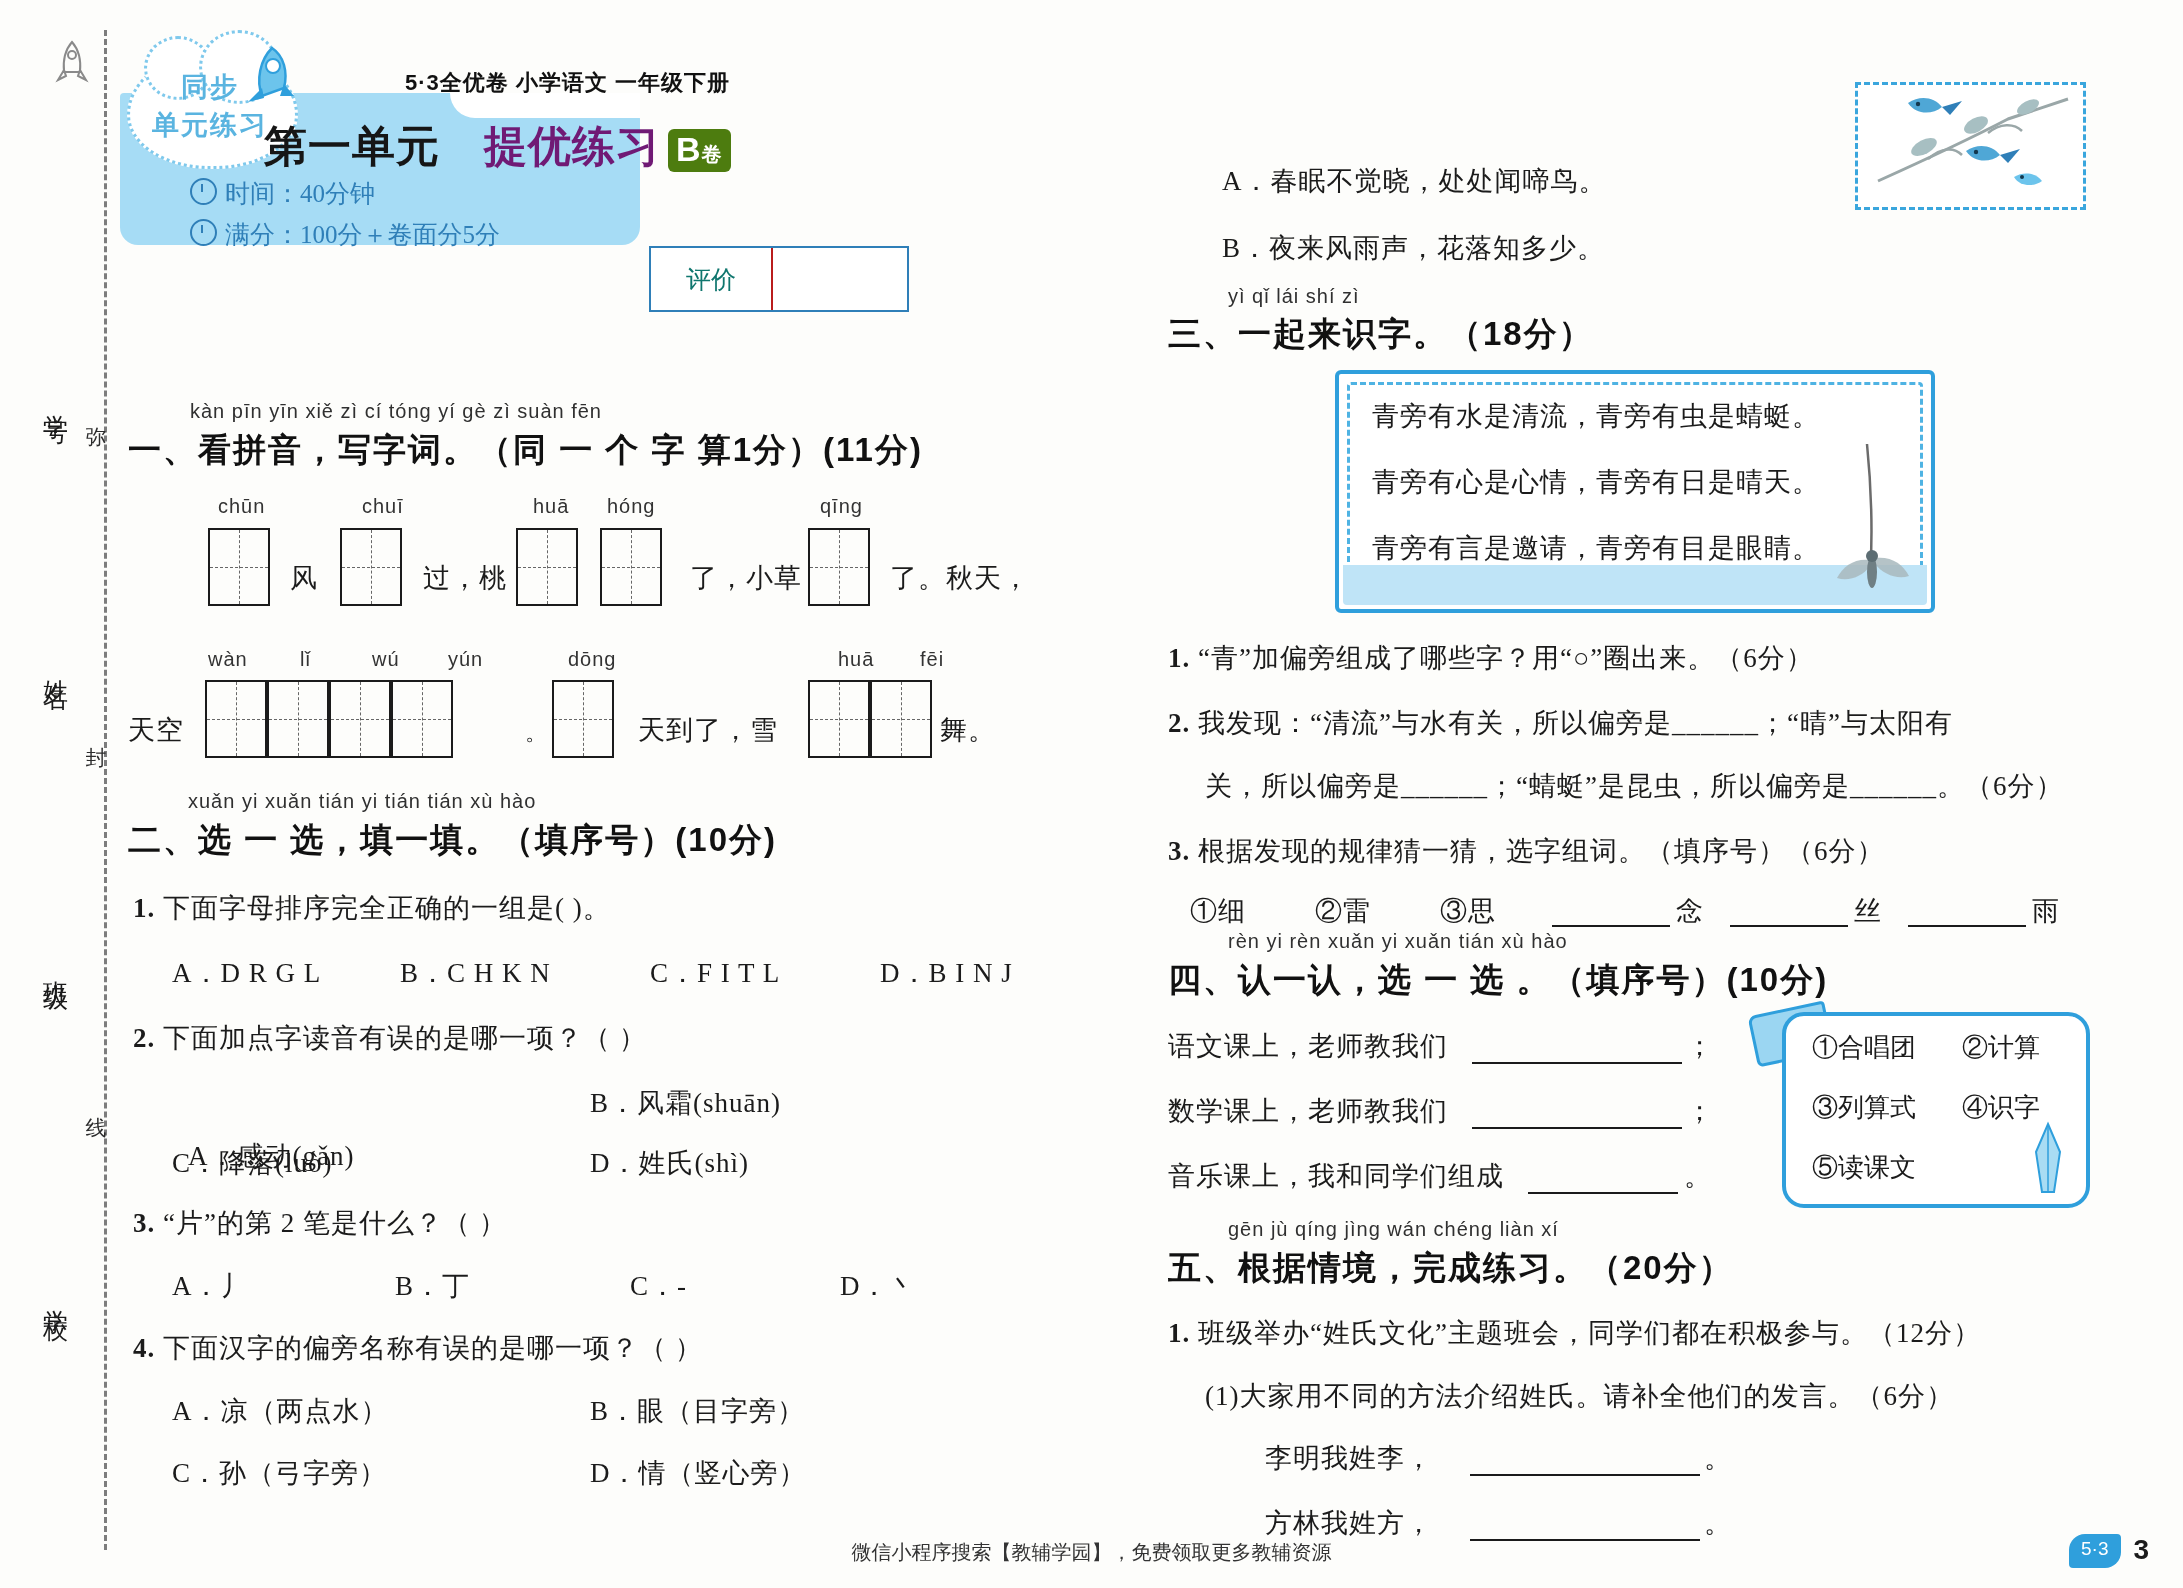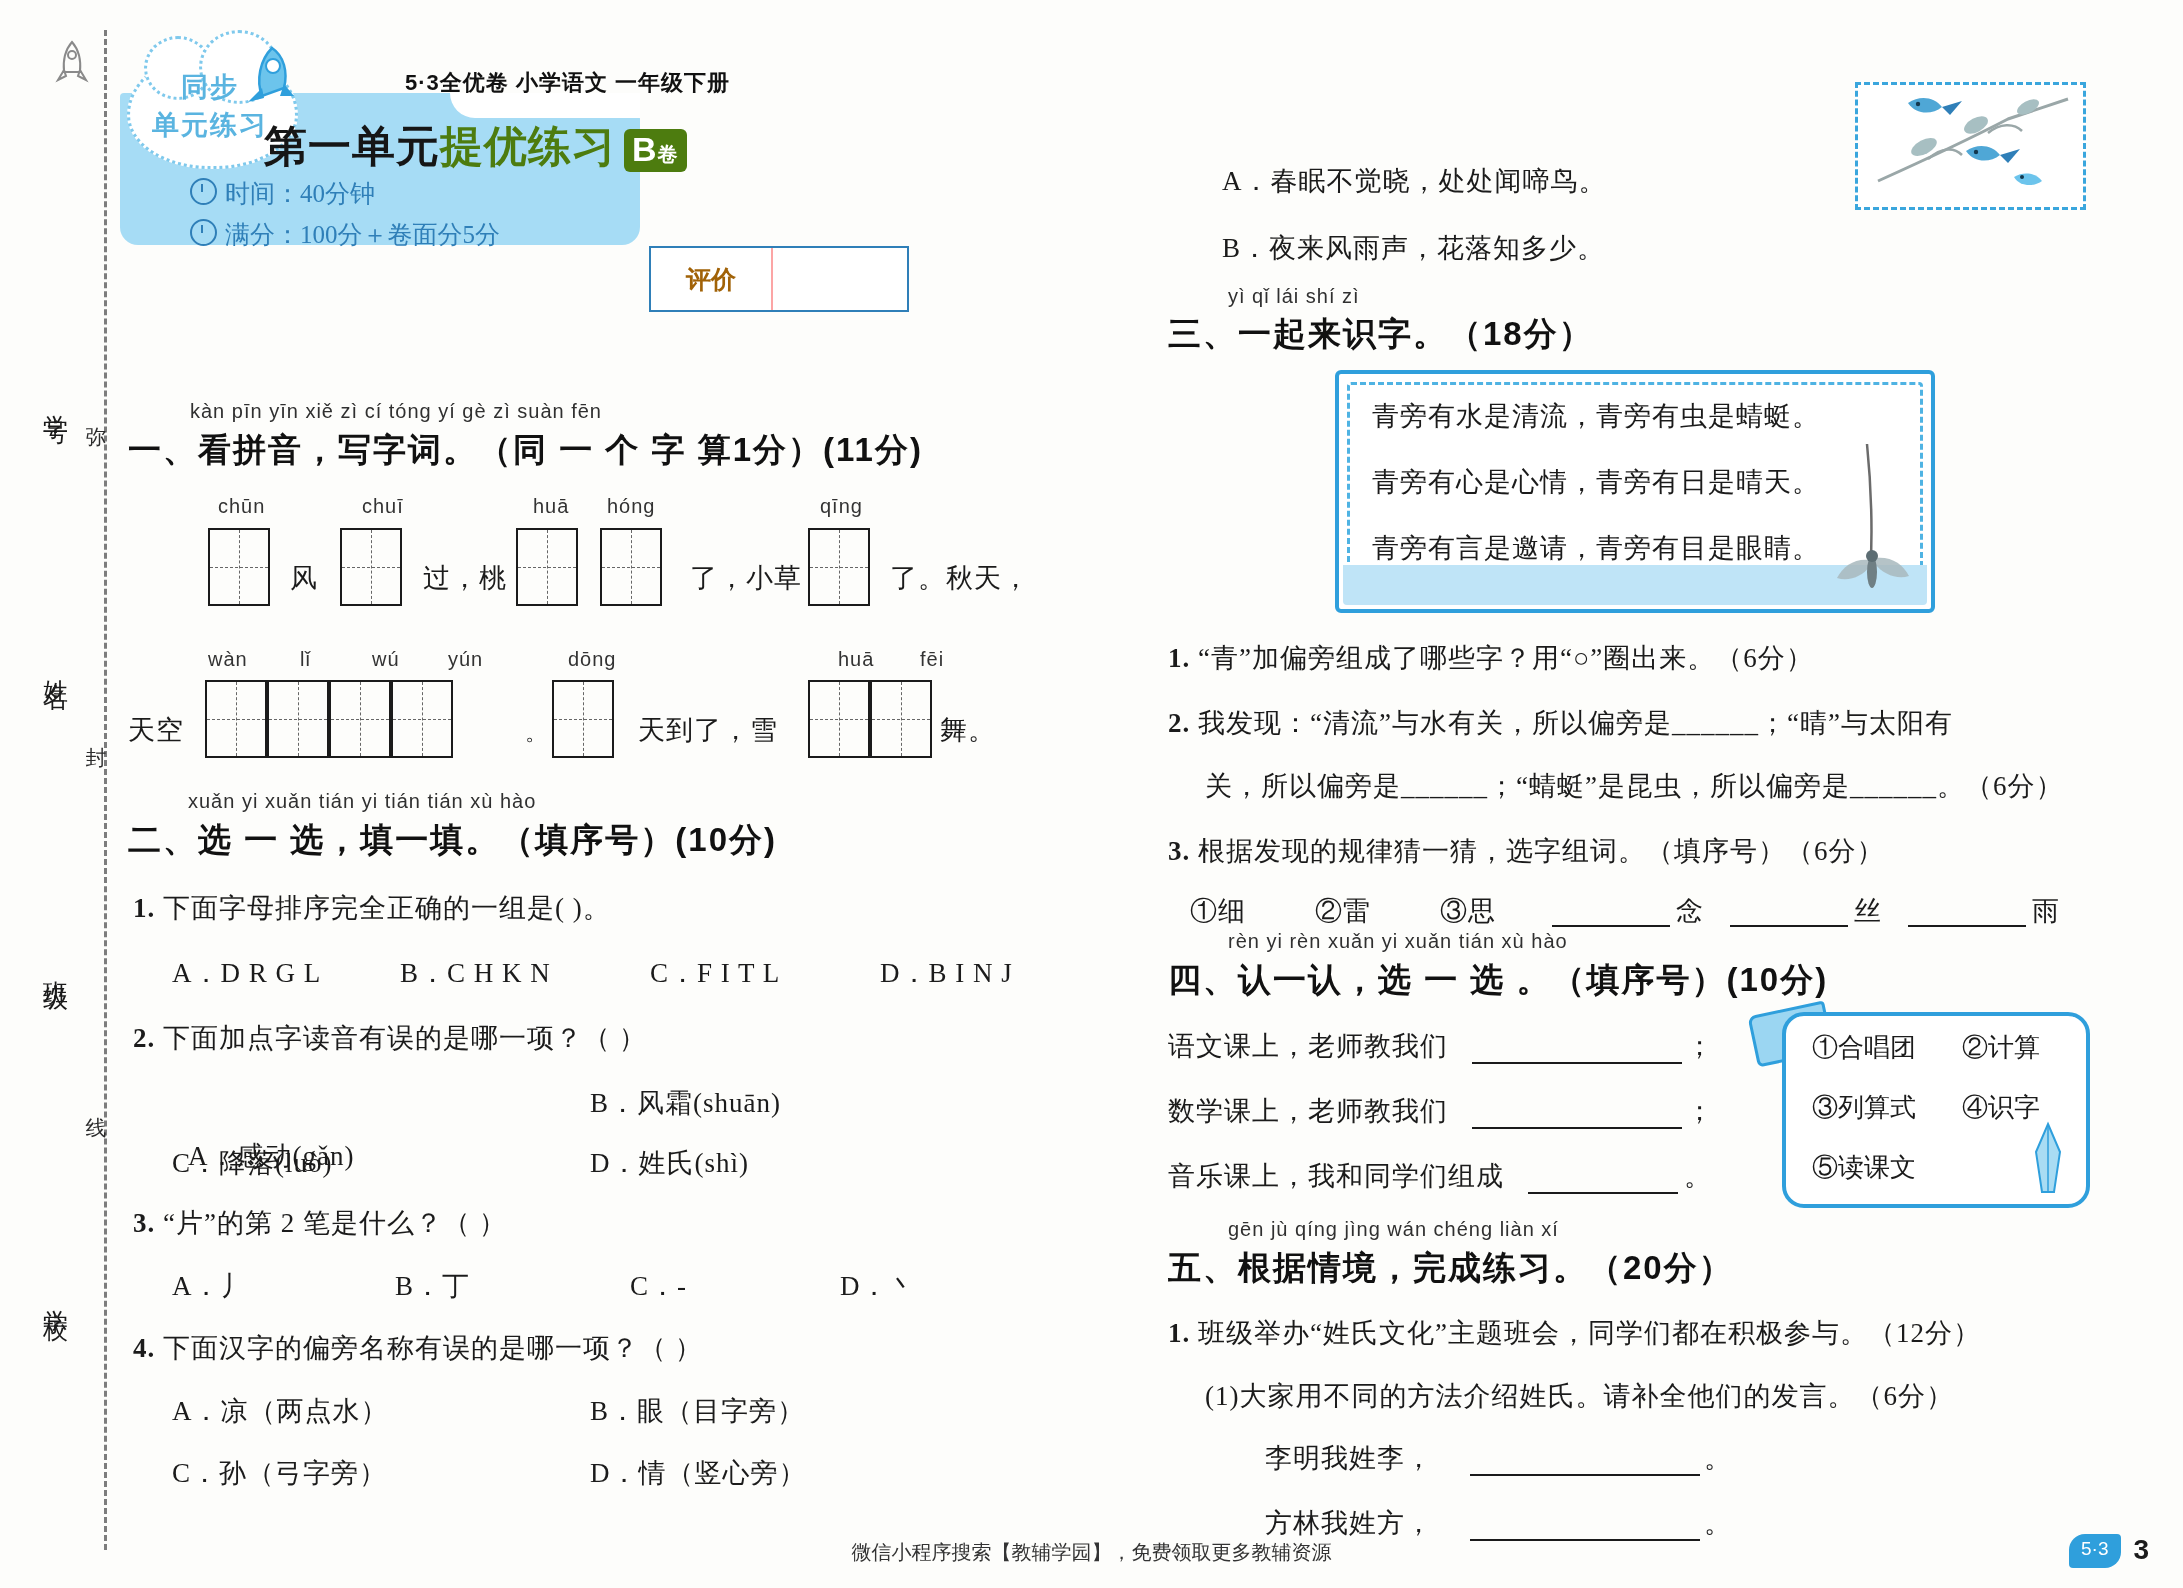--- a/index.html
+++ b/index.html
@@ -105,21 +105,21 @@
     position: absolute; left: 232px; top: 44px;
     width: 66px; height: 72px; z-index: 6;
   }
   .title-main {
     position: absolute; left: 264px; top: 118px;
     font-family: "Liberation Sans", sans-serif;
     font-size: 43px; font-weight: bold;
     color: #161616; letter-spacing: 1px;
     white-space: nowrap;
   }
-  .title-accent { color: #4d7c0f; }
+  .title-accent { color: #701a75; margin-left: 44px; }
   .bvol {
     display: inline-block;
     background: #4d7c0f;
     color: #ffffff;
     border-radius: 6px;
     padding: 1px 8px 3px 8px;
     margin-left: 8px;
     font-size: 34px;
   }
   .bvol small { font-size: 20px; }
@@ -142,23 +142,23 @@
     background: #2f7fb8;
   }
   .eval-box {
     position: absolute; left: 649px; top: 246px;
     width: 256px; height: 62px;
     border: 2px solid #2f7fb8;
     background: #ffffff;
     display: flex;
   }
   .eval-box .c1 {
-    width: 120px; border-right: 2px solid #fca5a5;
+    width: 120px; border-right: 2px solid #b91c1c;
     display: flex; align-items: center; justify-content: center;
-    font-size: 25px; color: #a16207; font-weight: bold;
+    font-size: 25px; color: #0f766e;
   }
   .eval-box .c2 { flex: 1; }
   .sec-py {
     position: absolute;
     font-family: "Liberation Sans", sans-serif;
     font-size: 20px; color: #303030;
     letter-spacing: 1px;
     white-space: nowrap;
   }
   .sec-title {

